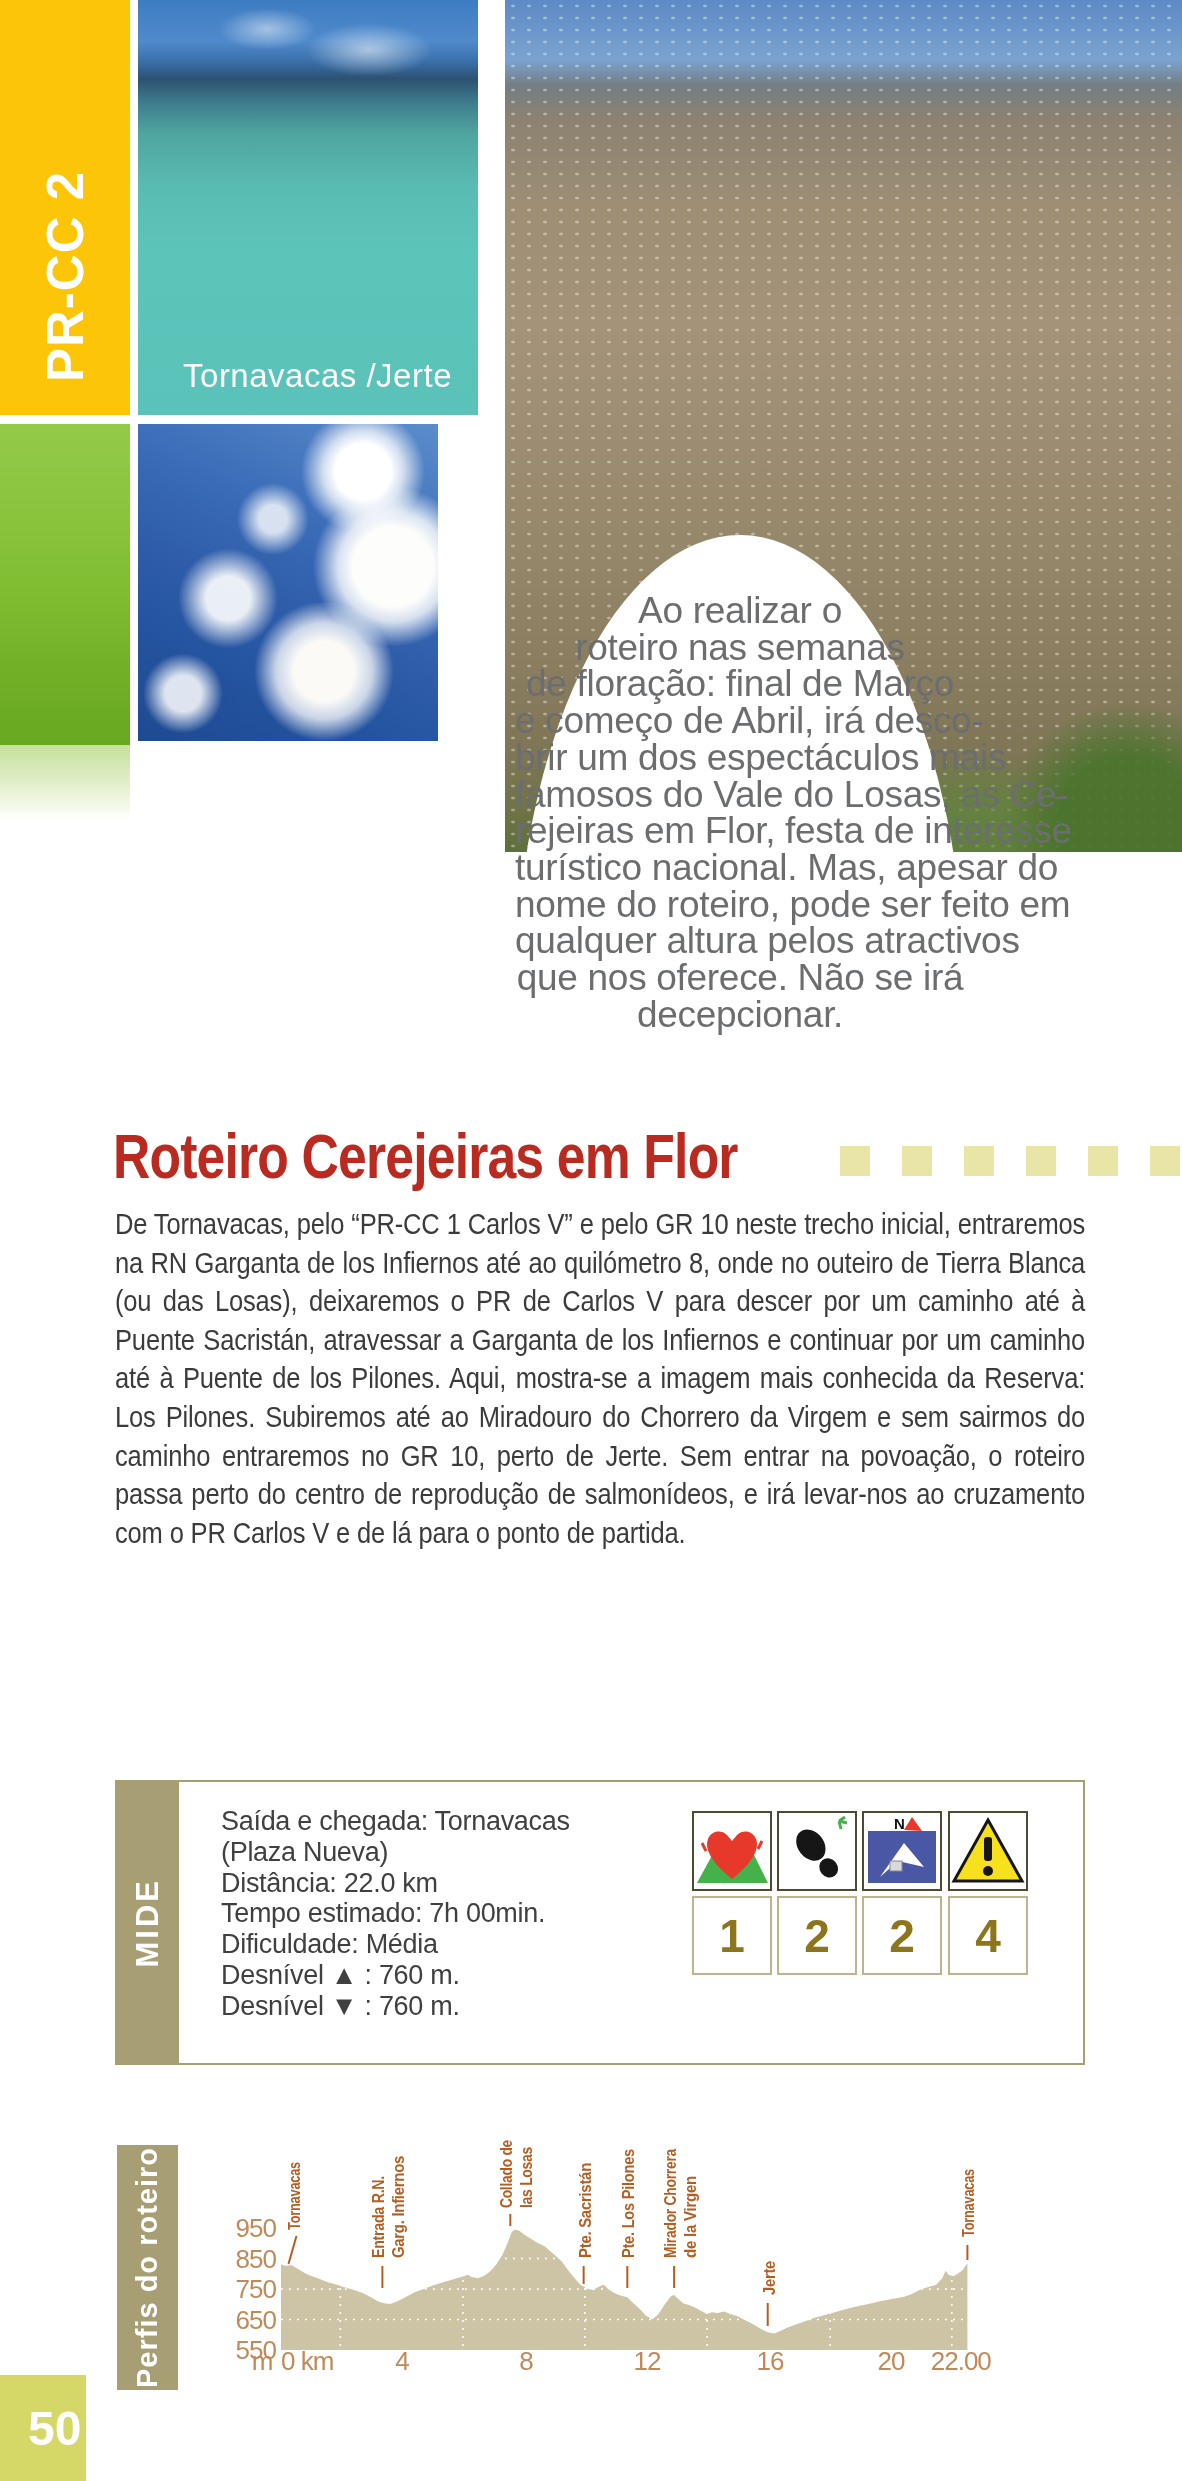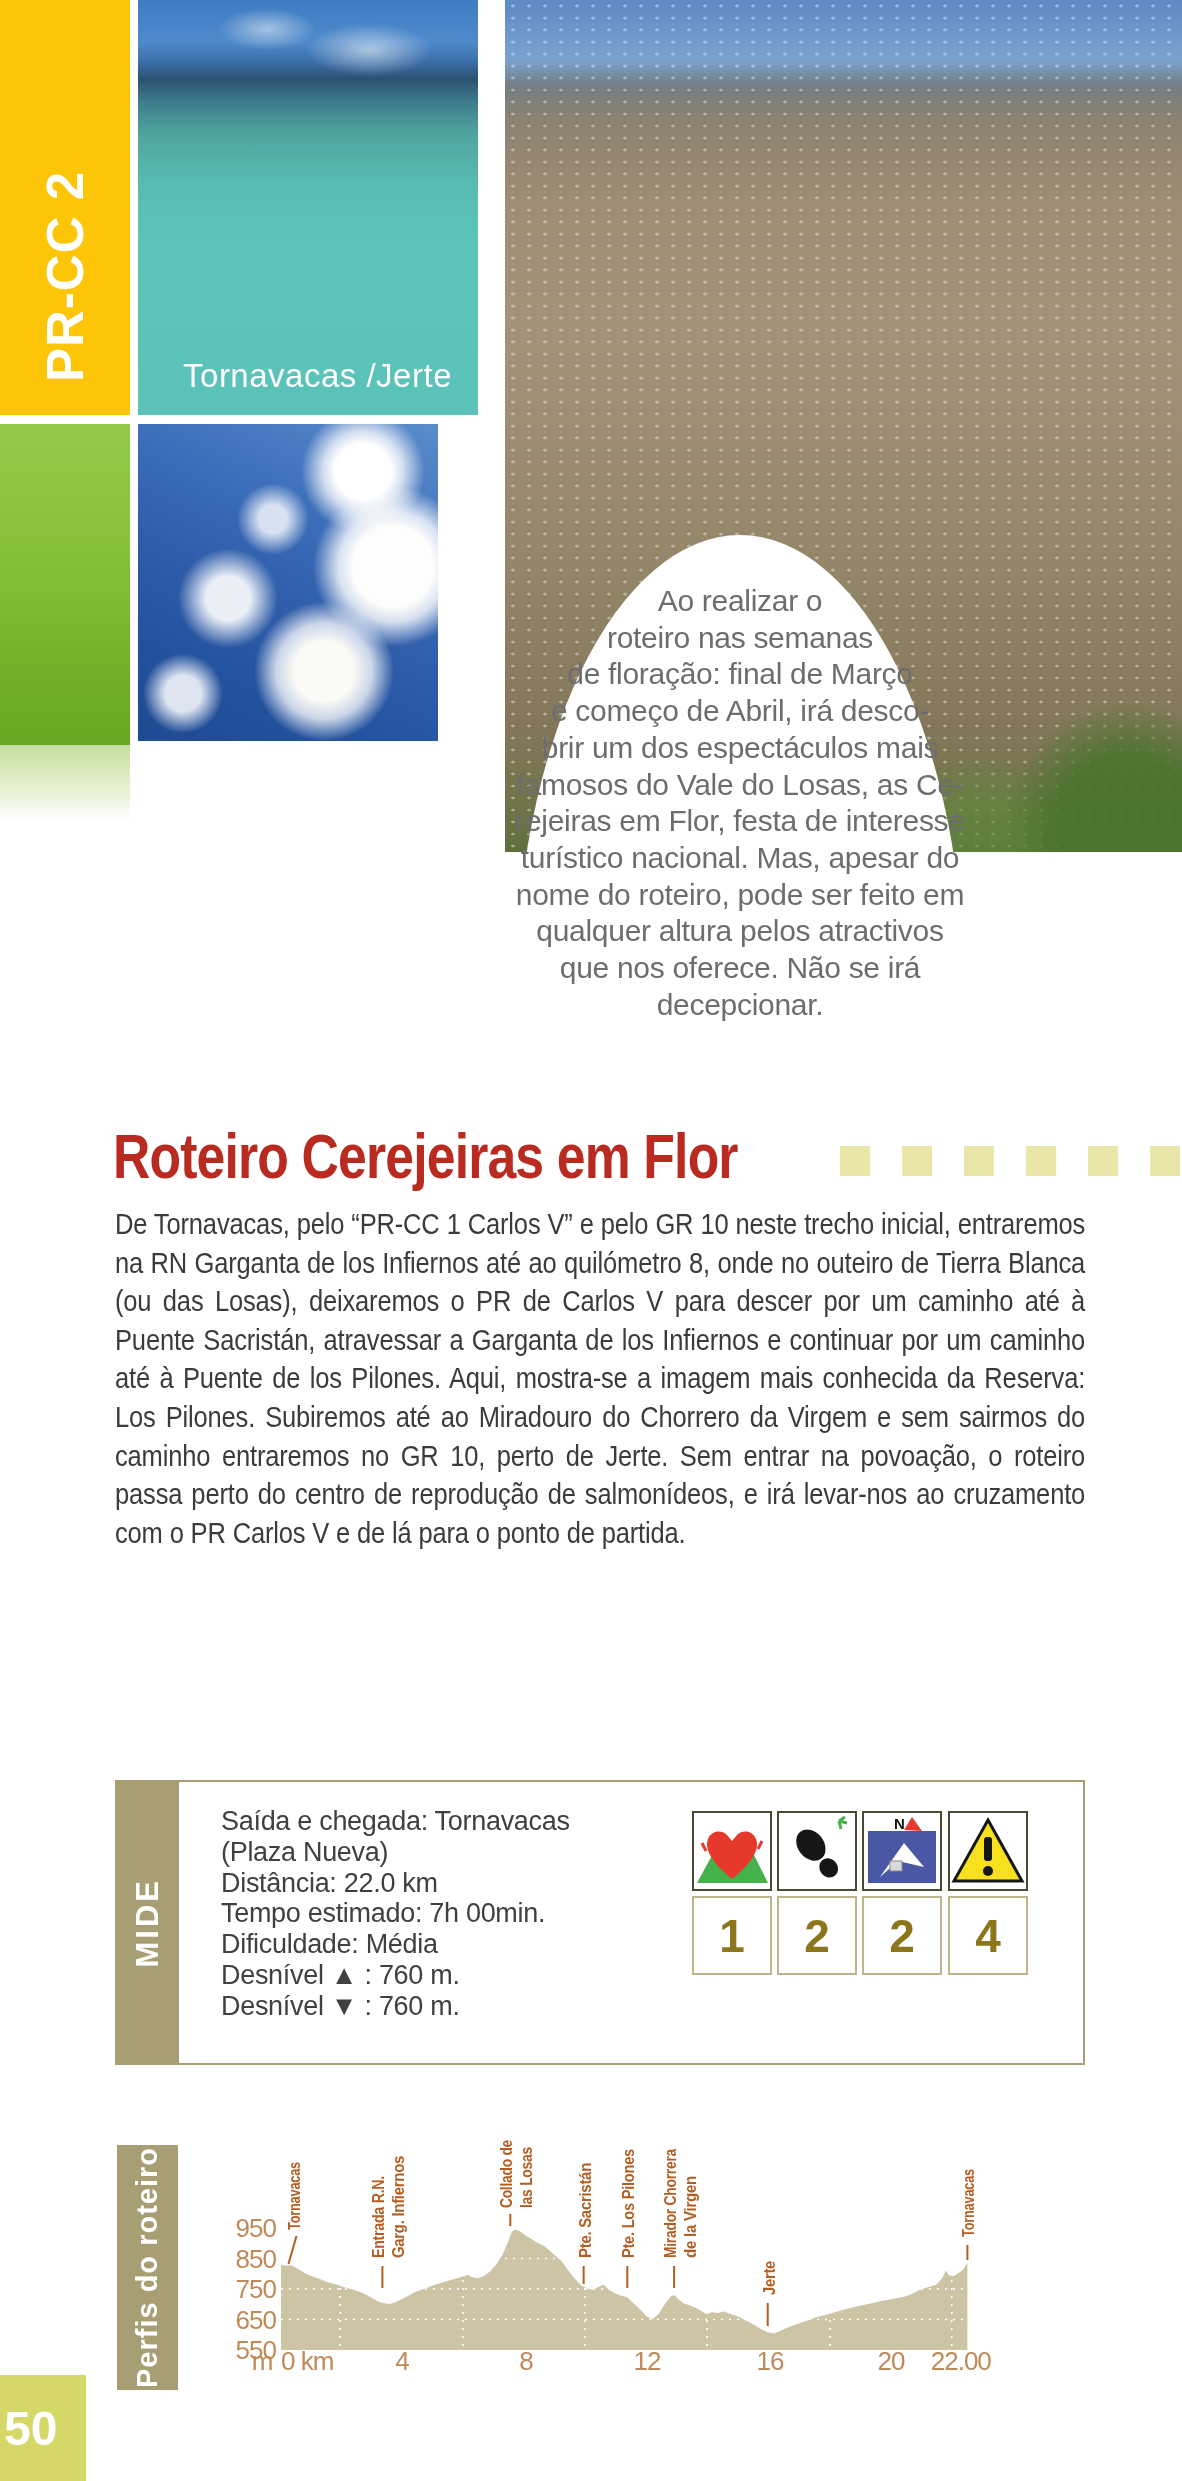--- a/index.html
+++ b/index.html
@@ -35,22 +35,22 @@
   .photo-valley{left:505px;top:0;width:677px;height:852px;
       background-image:
         radial-gradient(circle at 92% 97%,rgba(73,116,44,.9) 0 70px,rgba(73,116,44,0) 125px),
         radial-gradient(circle at 70% 100%,rgba(96,136,62,.65) 0 50px,transparent 100px),
         radial-gradient(rgba(255,255,255,.38) 1.5px,transparent 2.3px),
         linear-gradient(180deg,#5d8ac4 0%,#7ba3d0 7%,#737e83 10%,#8c8271 14%,#9d8e74 24%,#a59379 38%,#9c8d72 52%,#948668 66%,#8a7d60 78%,#7f7656 88%,#707347 95%,#5e6f3c 100%);
       background-size:auto,auto,16px 12px,auto;}
 
   
   .intro-circle{left:515px;top:535px;width:450px;height:930px;border-radius:50%;background:#fff;}
-  .intro-text{position:absolute;left:0;top:48px;width:100%;text-align:center;
-      font-size:30px;line-height:36.7px;color:#6c6d6f;letter-spacing:-.3px;white-space:nowrap;}
+  .intro-text{position:absolute;left:0;top:58px;width:100%;text-align:center;
+      font-size:37px;line-height:36.7px;color:#6c6d6f;letter-spacing:-.3px;white-space:nowrap;}
 
   
   .section-title{left:113px;top:1120px;font-size:63px;font-weight:bold;color:#b92a20;
       transform:scaleX(.82);transform-origin:0 0;letter-spacing:-1px;white-space:nowrap;}
   .title-squares{left:840px;top:1146px;width:350px;height:30px;display:flex;gap:32px;}
   .title-squares i{display:block;width:30px;height:30px;background:#e8e5a7;flex:none;}
 
   
   .body-par{left:115px;top:1205px;width:1140px;transform:scaleX(.851);transform-origin:0 0;
       font-size:30px;line-height:38.6px;color:#3b3b3d;text-align:justify;letter-spacing:-.2px;}
@@ -73,21 +73,21 @@
   
   .profile-band{left:117px;top:2145px;width:61px;height:245px;background:#a79e74;
       display:flex;align-items:center;justify-content:center;}
   .profile-band .vtext{font-size:29px;letter-spacing:1px;}
   #profile-svg{position:absolute;left:230px;top:2140px;}
   .ax{font-family:"Liberation Sans",sans-serif;font-size:26px;fill:#c08a58;letter-spacing:-1px;}
   .wp{font-family:"Liberation Sans",sans-serif;font-size:17px;font-weight:bold;fill:#b25e22;letter-spacing:-.3px;}
 
   
   .page-badge{left:0;top:2375px;width:86px;height:106px;background:#d5d766;
-      display:flex;align-items:center;padding-left:4px;}
+      display:flex;align-items:center;padding-left:28px;}
   .page-badge span{color:#fff;font-weight:bold;font-size:48px;}
 </style>
 </head>
 <body>
 
 <div id="page">
 
   <div class="abs band-yellow">
     <div class="abs prcc">
       <span>PR-CC 2</span>

